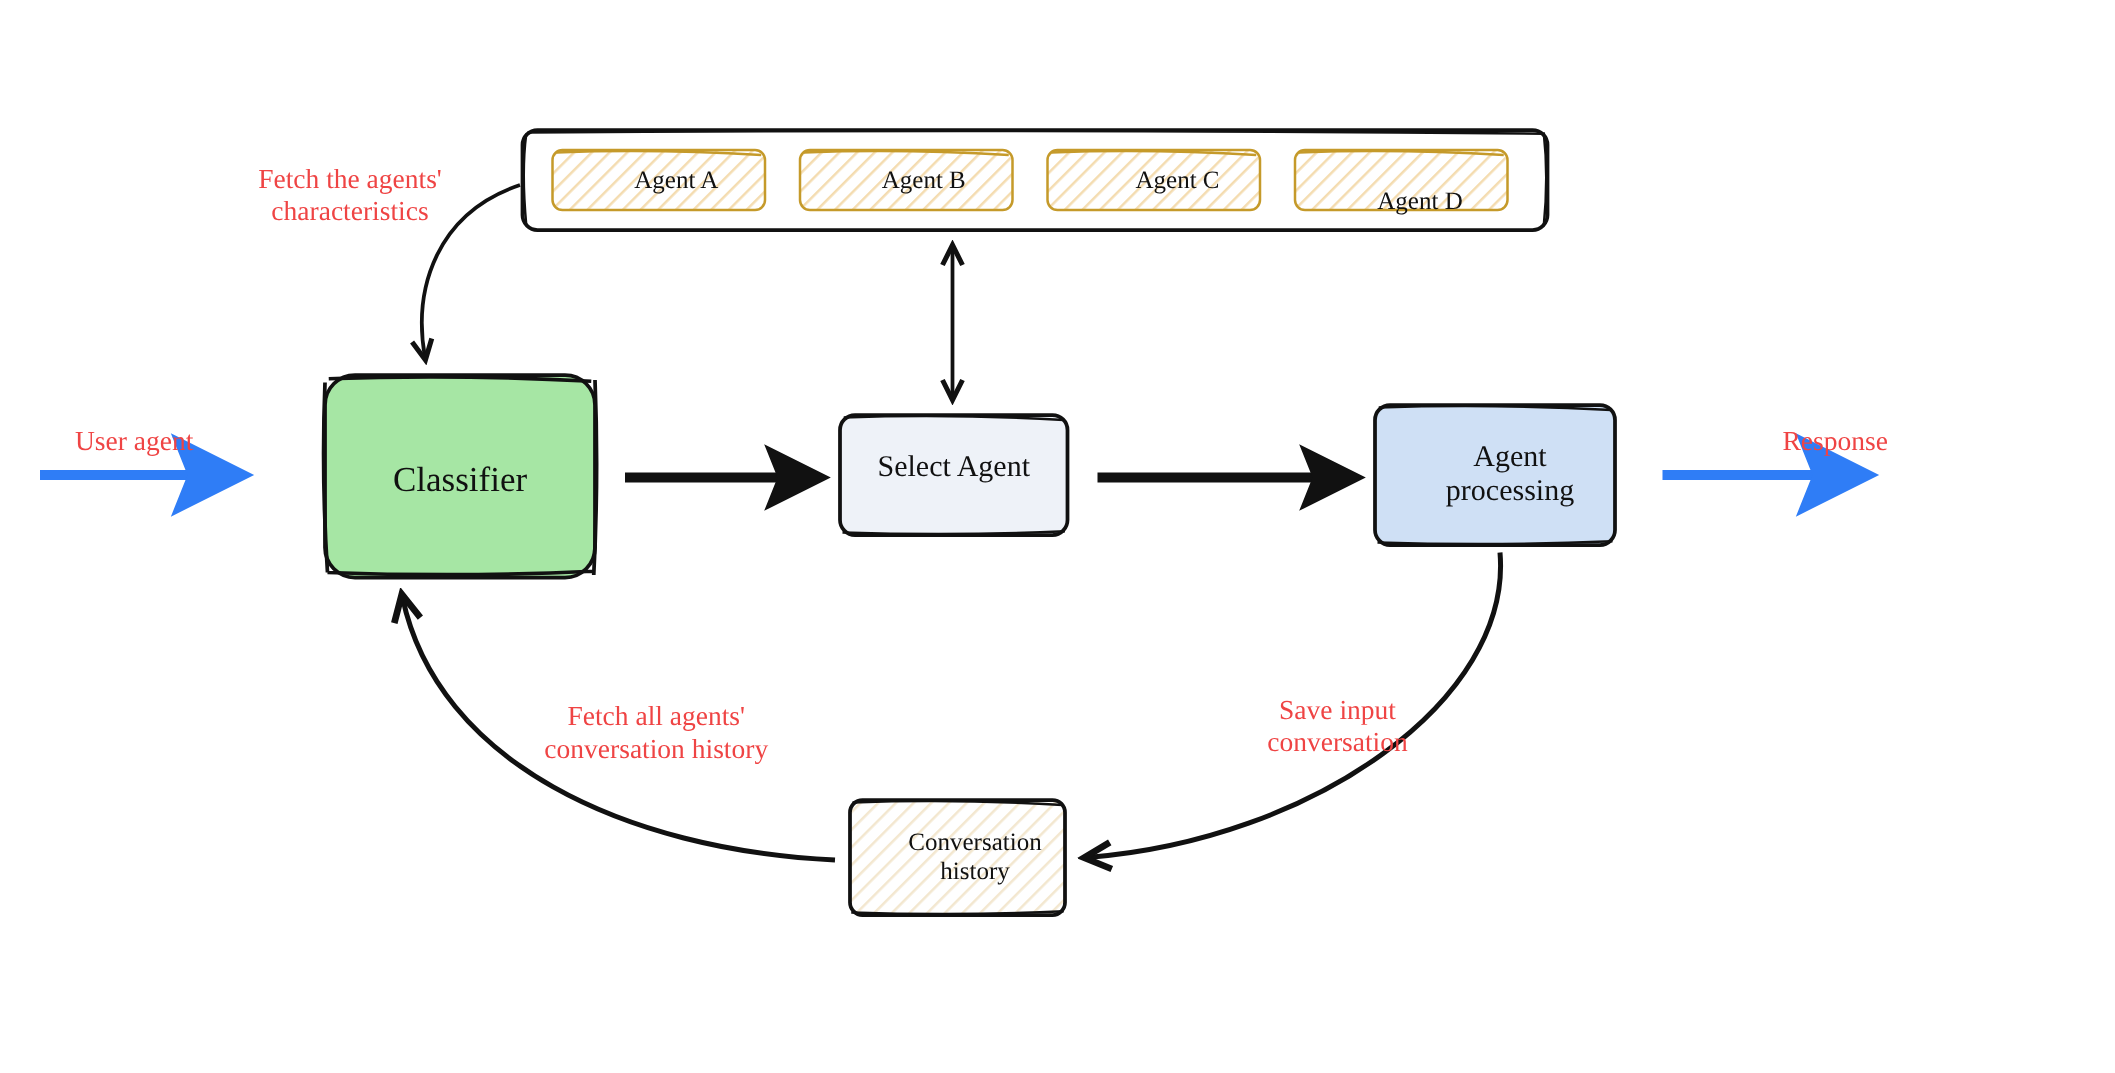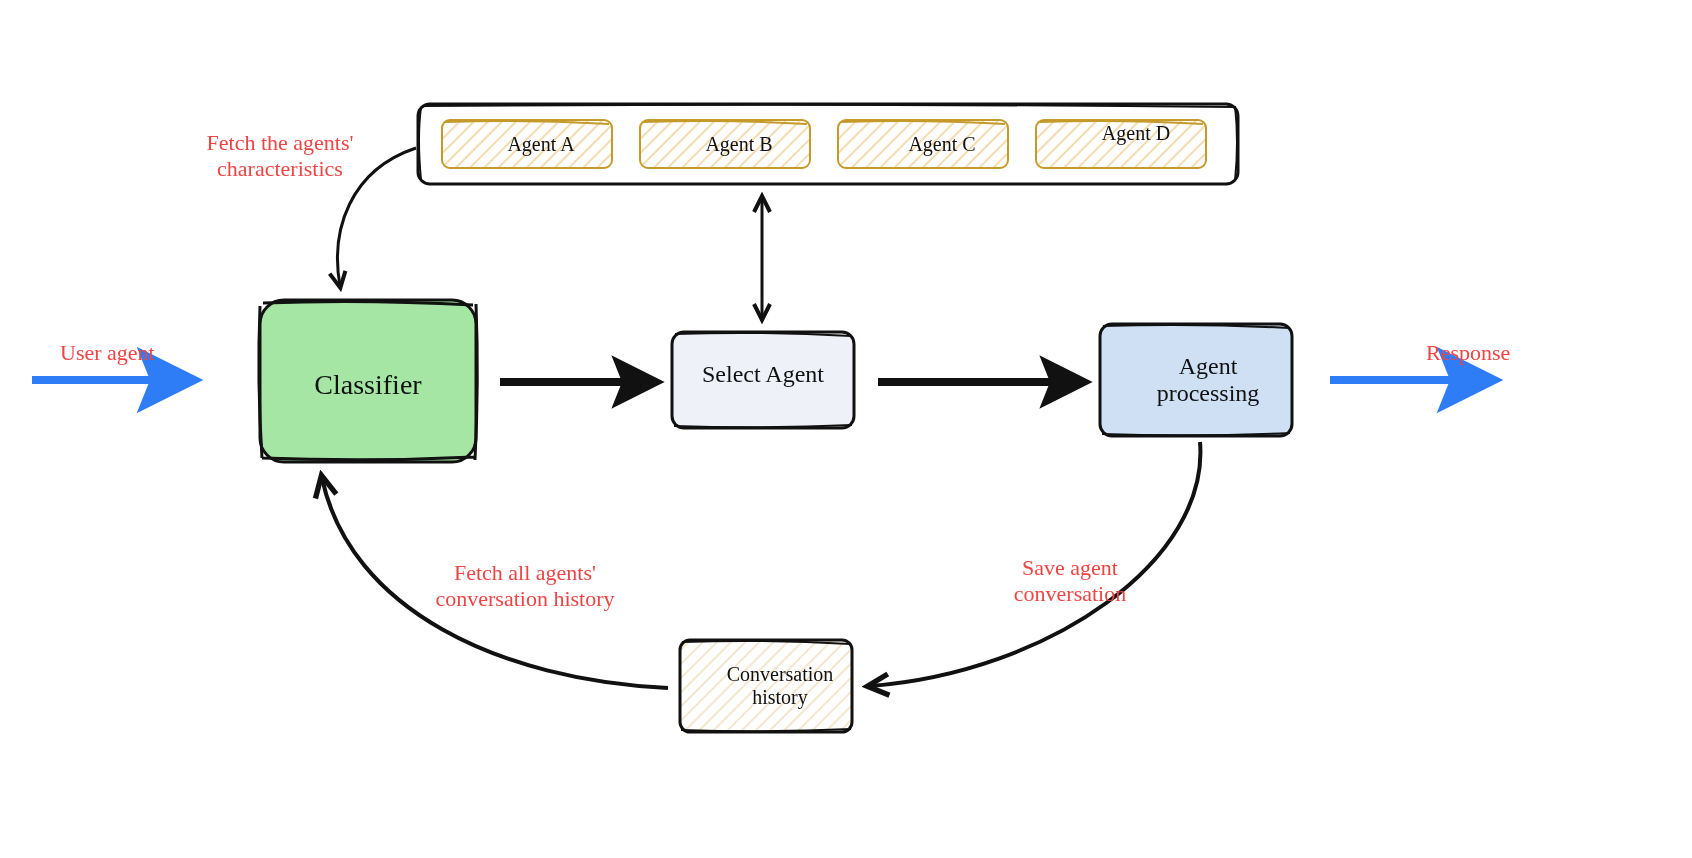--- a/index.html
+++ b/index.html
@@ -114,31 +114,31 @@
 <div class="lbl" style="left:60px; top:340px;">User agent</div>
 
 <div class="lbl" style="left:1426px; top:340px;">Response</div>
 
 <div class="lbl center" style="left:165px; top:130px; width:230px; white-space:pre-line;">Fetch the agents'
 characteristics</div>
 
 <div class="lbl center" style="left:400px; top:560px; width:250px; white-space:pre-line;">Fetch all agents'
 conversation history</div>
 
-<div class="lbl center" style="left:970px; top:555px; width:200px; white-space:pre-line;">Save agent
+<div class="lbl center" style="left:970px; top:555px; width:200px; white-space:pre-line;">Save input
 conversation</div>
 
 <div class="box-label" style="left:260px; top:300px; width:216px; height:170px; font-size:28px;">Classifier</div>
 
 <div class="box-label" style="left:672px; top:332px; width:182px; height:84px;">Select Agent</div>
 
 <div class="box-label" style="left:1100px; top:324px; width:216px; height:112px; white-space:pre-line;">Agent
 processing</div>
 
 <div class="box-label small" style="left:680px; top:640px; width:172px; height:92px; white-space:pre-line;">Conversation
 history</div>
 
 <div class="box-label small" style="left:442px; top:120px; width:170px; height:48px;">Agent A</div>
 <div class="box-label small" style="left:640px; top:120px; width:170px; height:48px;">Agent B</div>
 <div class="box-label small" style="left:838px; top:120px; width:180px; height:48px;">Agent C</div>
-<div class="box-label small" style="left:1036px; top:109px; width:172px; height:48px;">Agent D</div>
+<div class="box-label small" style="left:1036px; top:137px; width:172px; height:48px;">Agent D</div>
 
 </div>
 
 </body></html>

